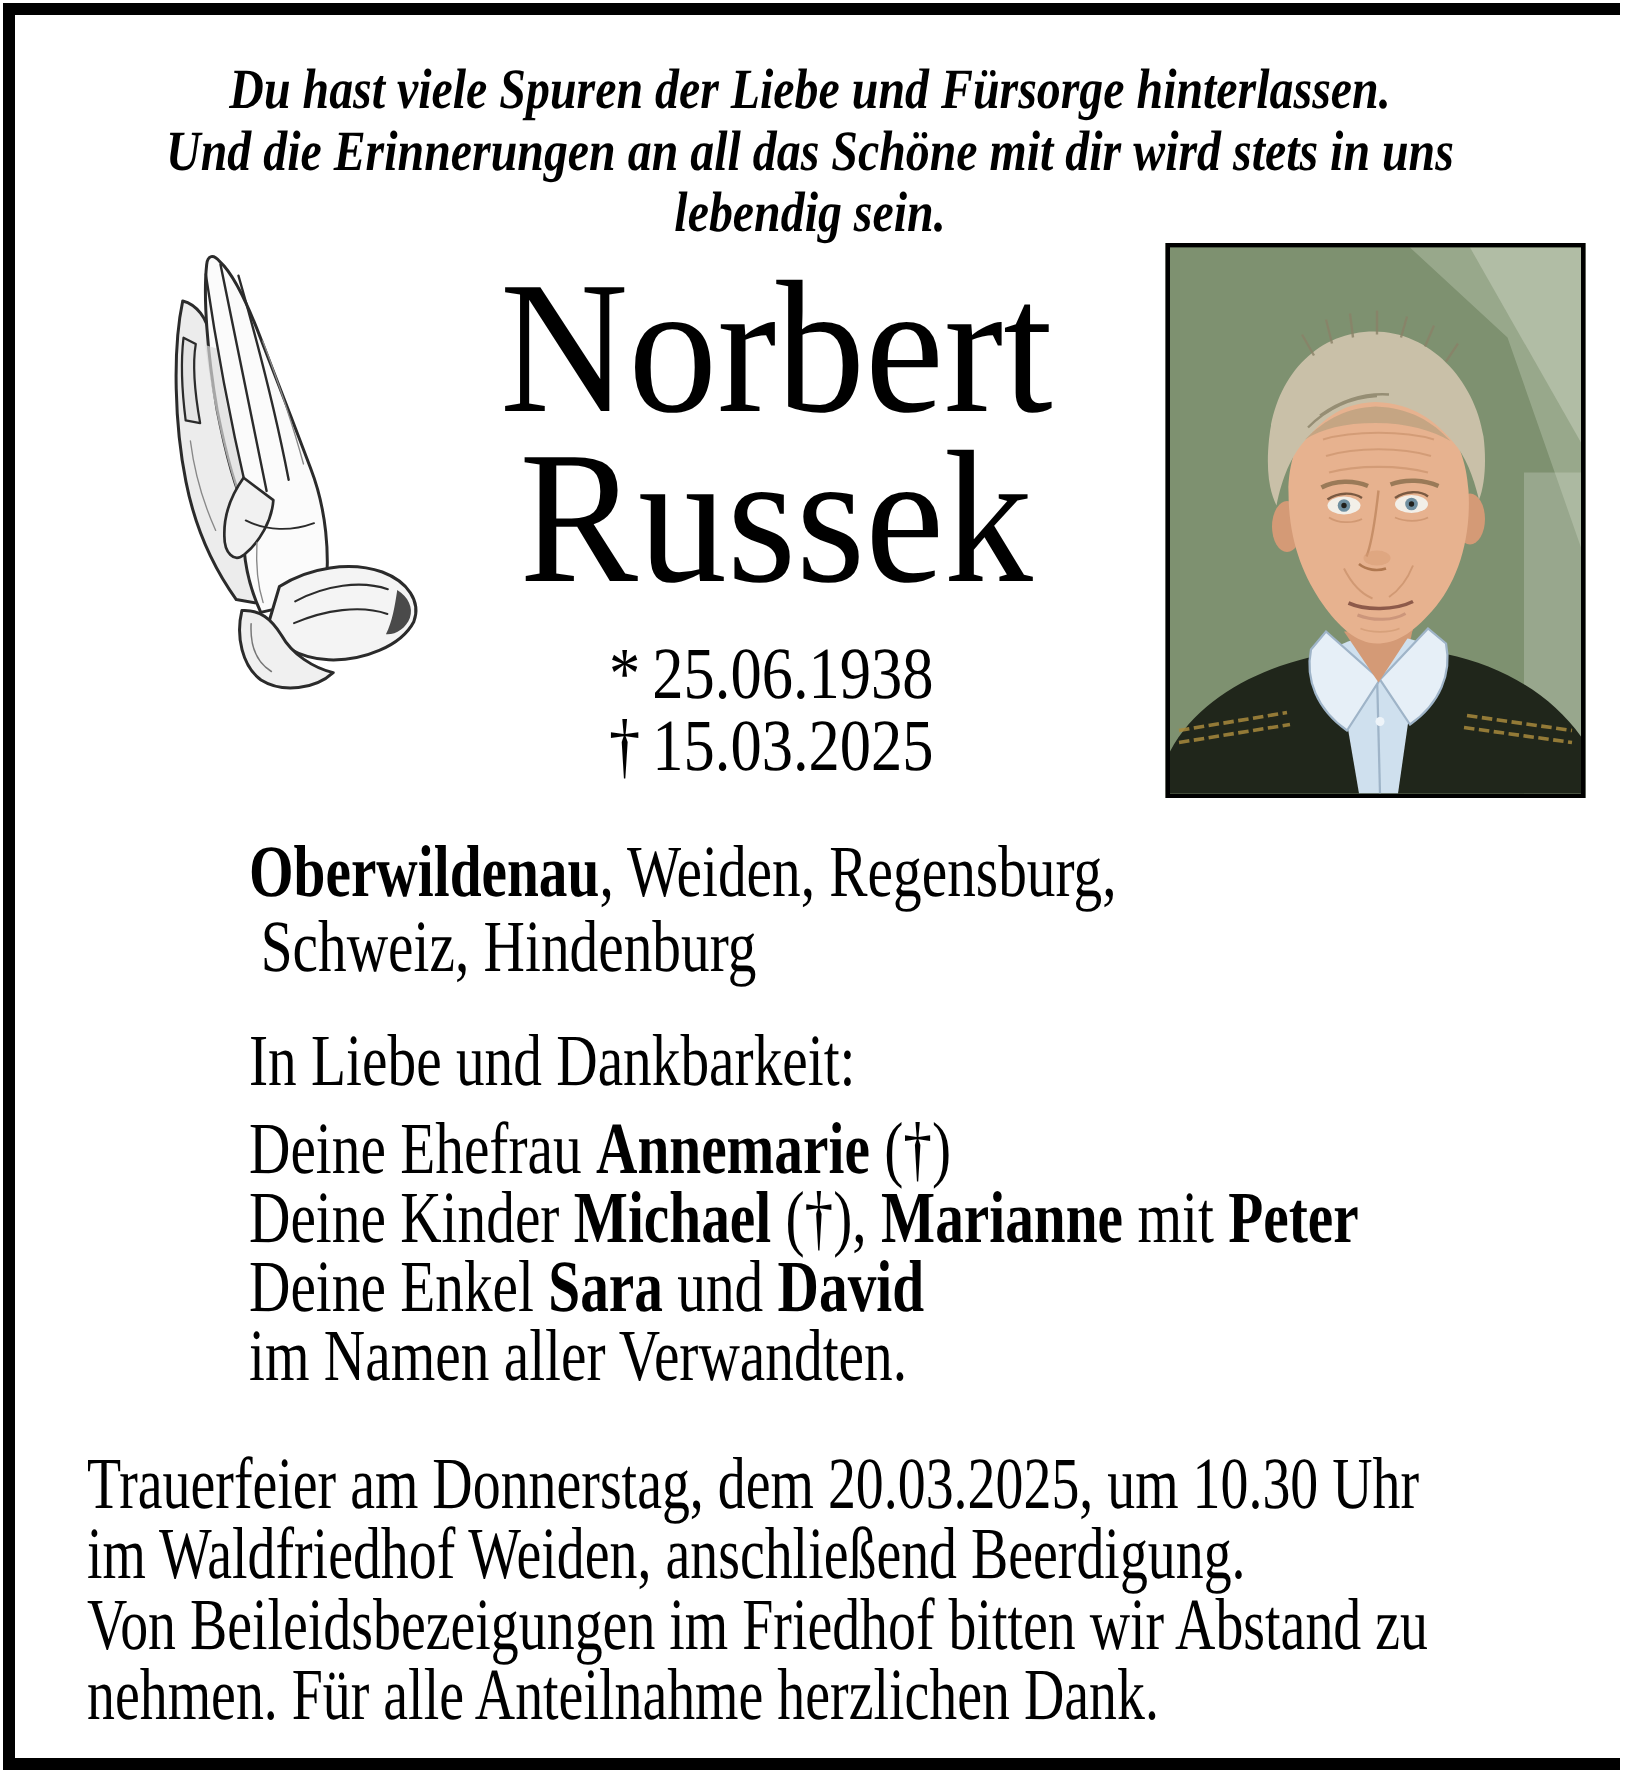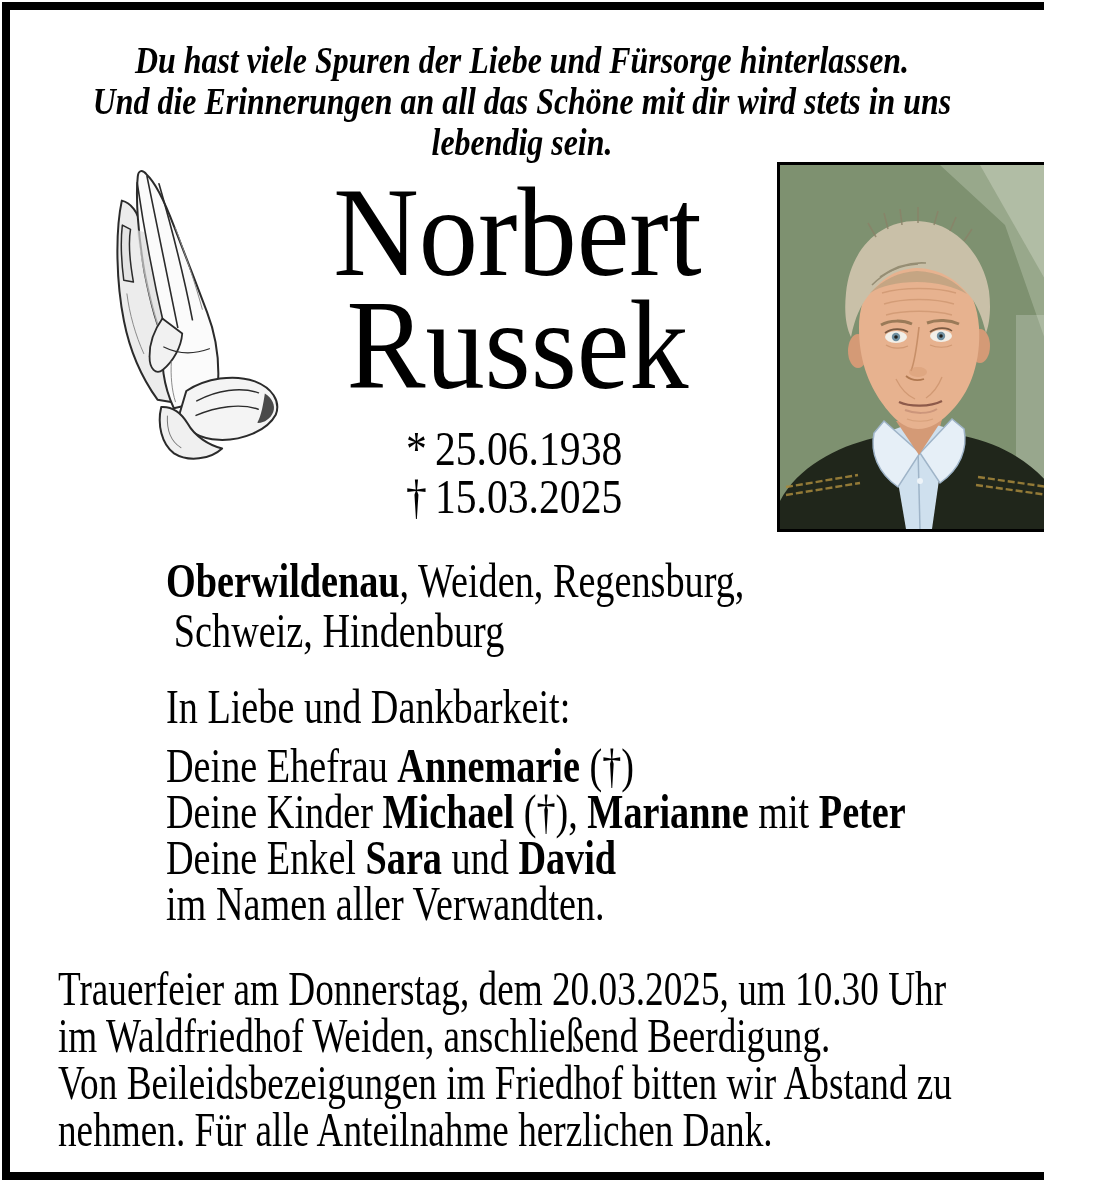--- a/index.html
+++ b/index.html
@@ -1,18 +1,18 @@
 <!DOCTYPE html>
 <html><head>
 <meta charset="utf-8">
 <style>
   html,body{margin:0;padding:0;background:#ffffff;}
   .canvas{
     position:relative;width:1044px;height:1192px;background:#fff;
-    font-family:"Liberation Serif","DejaVu Serif",serif;color:#000;overflow:hidden;
+    font-family:"Liberation Serif","DejaVu Serif",serif;color:#000;overflow:hidden;padding-left:36px;
   }
   .frame{
     position:absolute;left:2px;top:2px;width:1088px;height:1178px;
     border:8px solid #000;box-sizing:border-box;
   }
   .t{position:absolute;white-space:nowrap;transform-origin:0 0;}
   .quote{
     left:0;right:0;top:40px;text-align:center;
     font-size:38px;line-height:41px;font-weight:bold;font-style:italic;
     transform:scaleX(.84);transform-origin:50% 0;white-space:nowrap;

